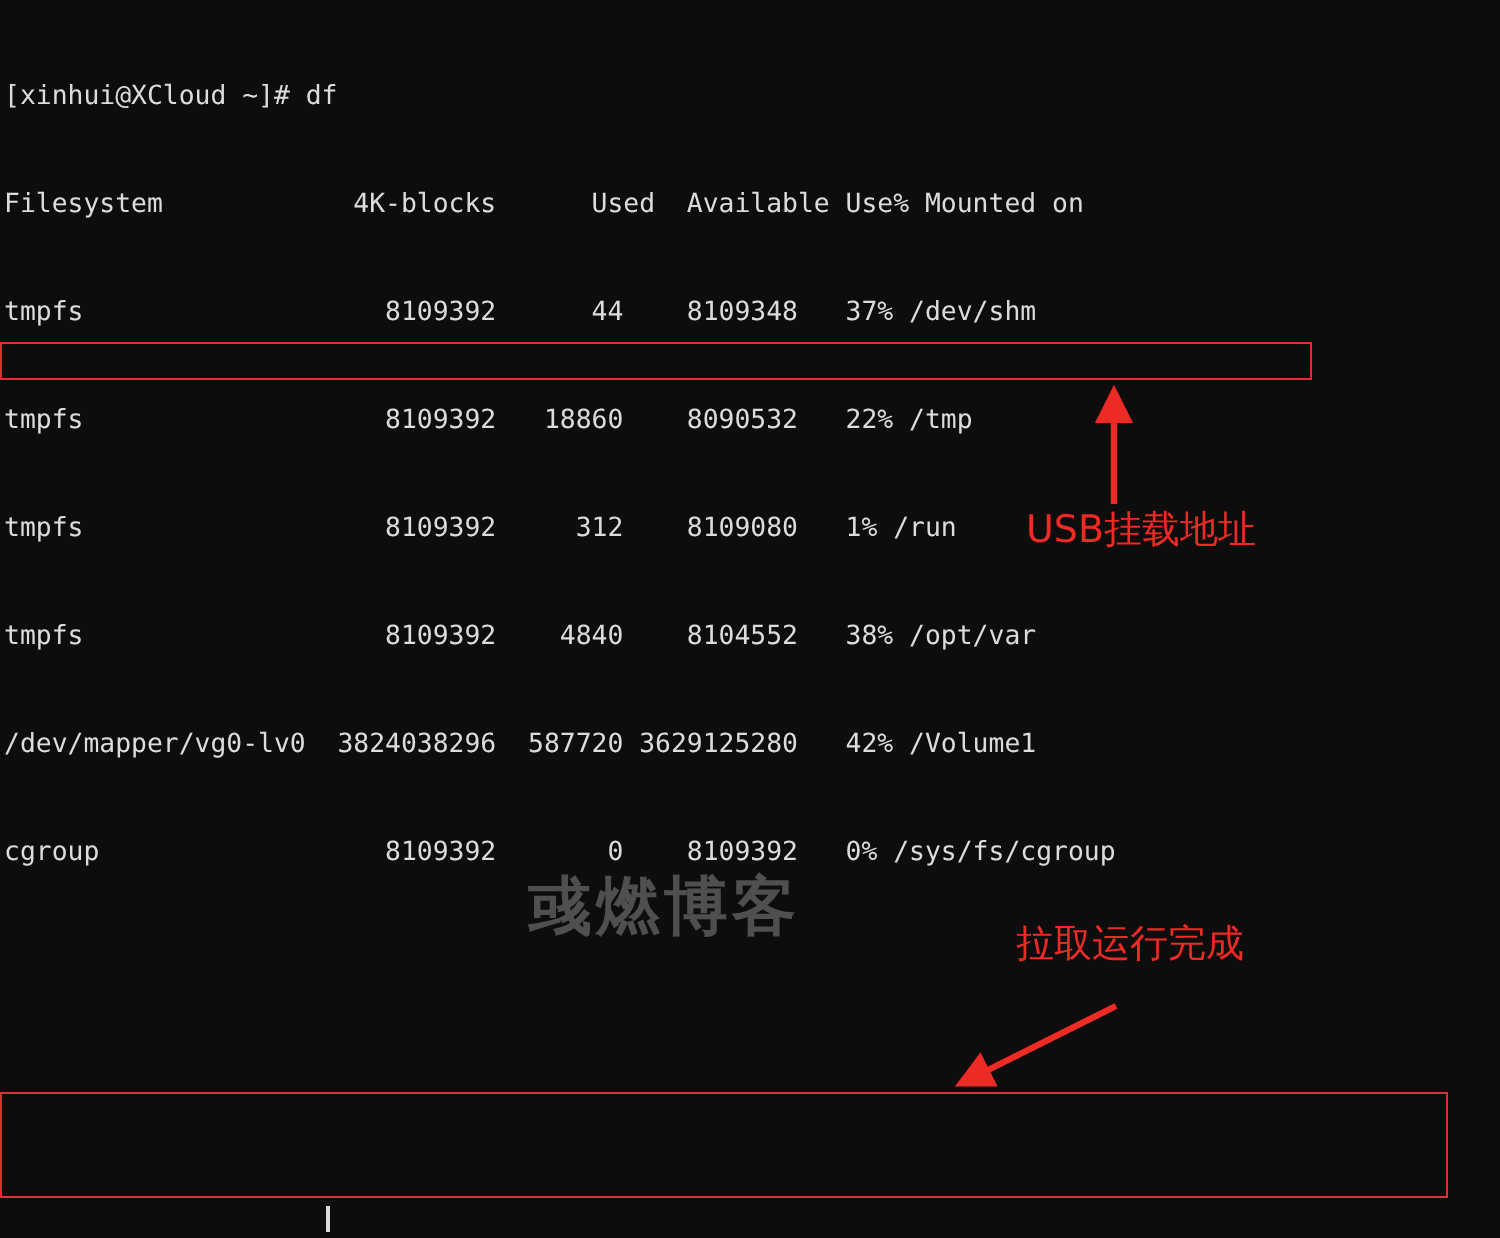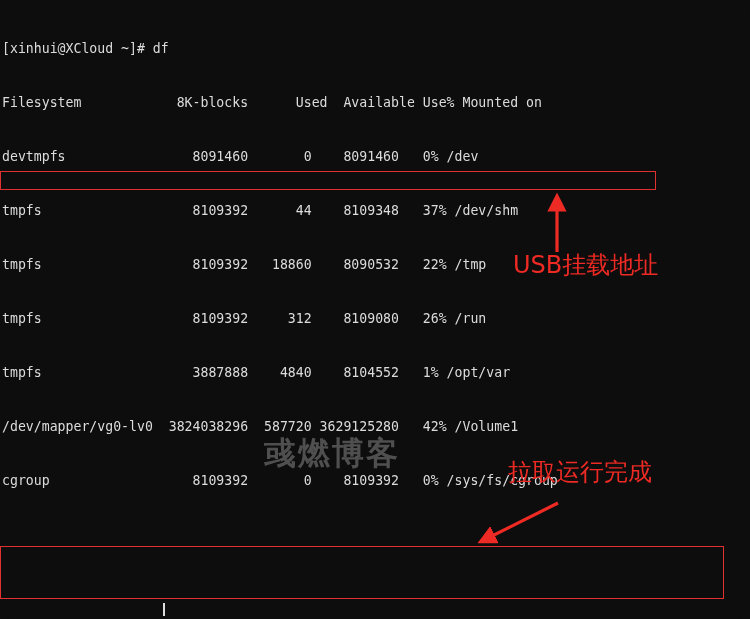--- a/index.html
+++ b/index.html
@@ -51,21 +51,21 @@
     left: 0px;
     top: 546px;
     width: 724px;
     height: 53px;
   }
   
   .annot {
     position: absolute;
     color: #ee2a24;
     font-family: "DejaVu Sans", "Liberation Sans", sans-serif;
-    font-size: 24px;
+    font-size: 19px;
     font-weight: 400;
     white-space: nowrap;
   }
   #annot-usb {
     left: 513px;
     top: 256px;
   }
   #annot-done {
     left: 508px;
     top: 463px;
@@ -112,26 +112,25 @@
     background: #dcdcdc;
   }
 </style>
 </head>
 <body>
 
 <div id="terminal">
 
   <div id="screen">
     <div class="line">[xinhui@XCloud ~]# df</div>
-    <div class="line">Filesystem            8K-blocks      Used  Available Use% Mounted on</div>
-    <div class="line">devtmpfs                8091460       0    8091460   0% /dev</div>
+    <div class="line">Filesystem            4K-blocks      Used  Available Use% Mounted on</div>
     <div class="line">tmpfs                   8109392      44    8109348   37% /dev/shm</div>
     <div class="line">tmpfs                   8109392   18860    8090532   22% /tmp</div>
-    <div class="line">tmpfs                   8109392     312    8109080   26% /run</div>
-    <div class="line">tmpfs                   3887888    4840    8104552   1% /opt/var</div>
+    <div class="line">tmpfs                   8109392     312    8109080   1% /run</div>
+    <div class="line">tmpfs                   8109392    4840    8104552   38% /opt/var</div>
     <div class="line">/dev/mapper/vg0-lv0  3824038296  587720 3629125280   42% /Volume1</div>
     <div class="line">cgroup                  8109392       0    8109392   0% /sys/fs/cgroup</div>
     
     
     
     
     
     
     
     

